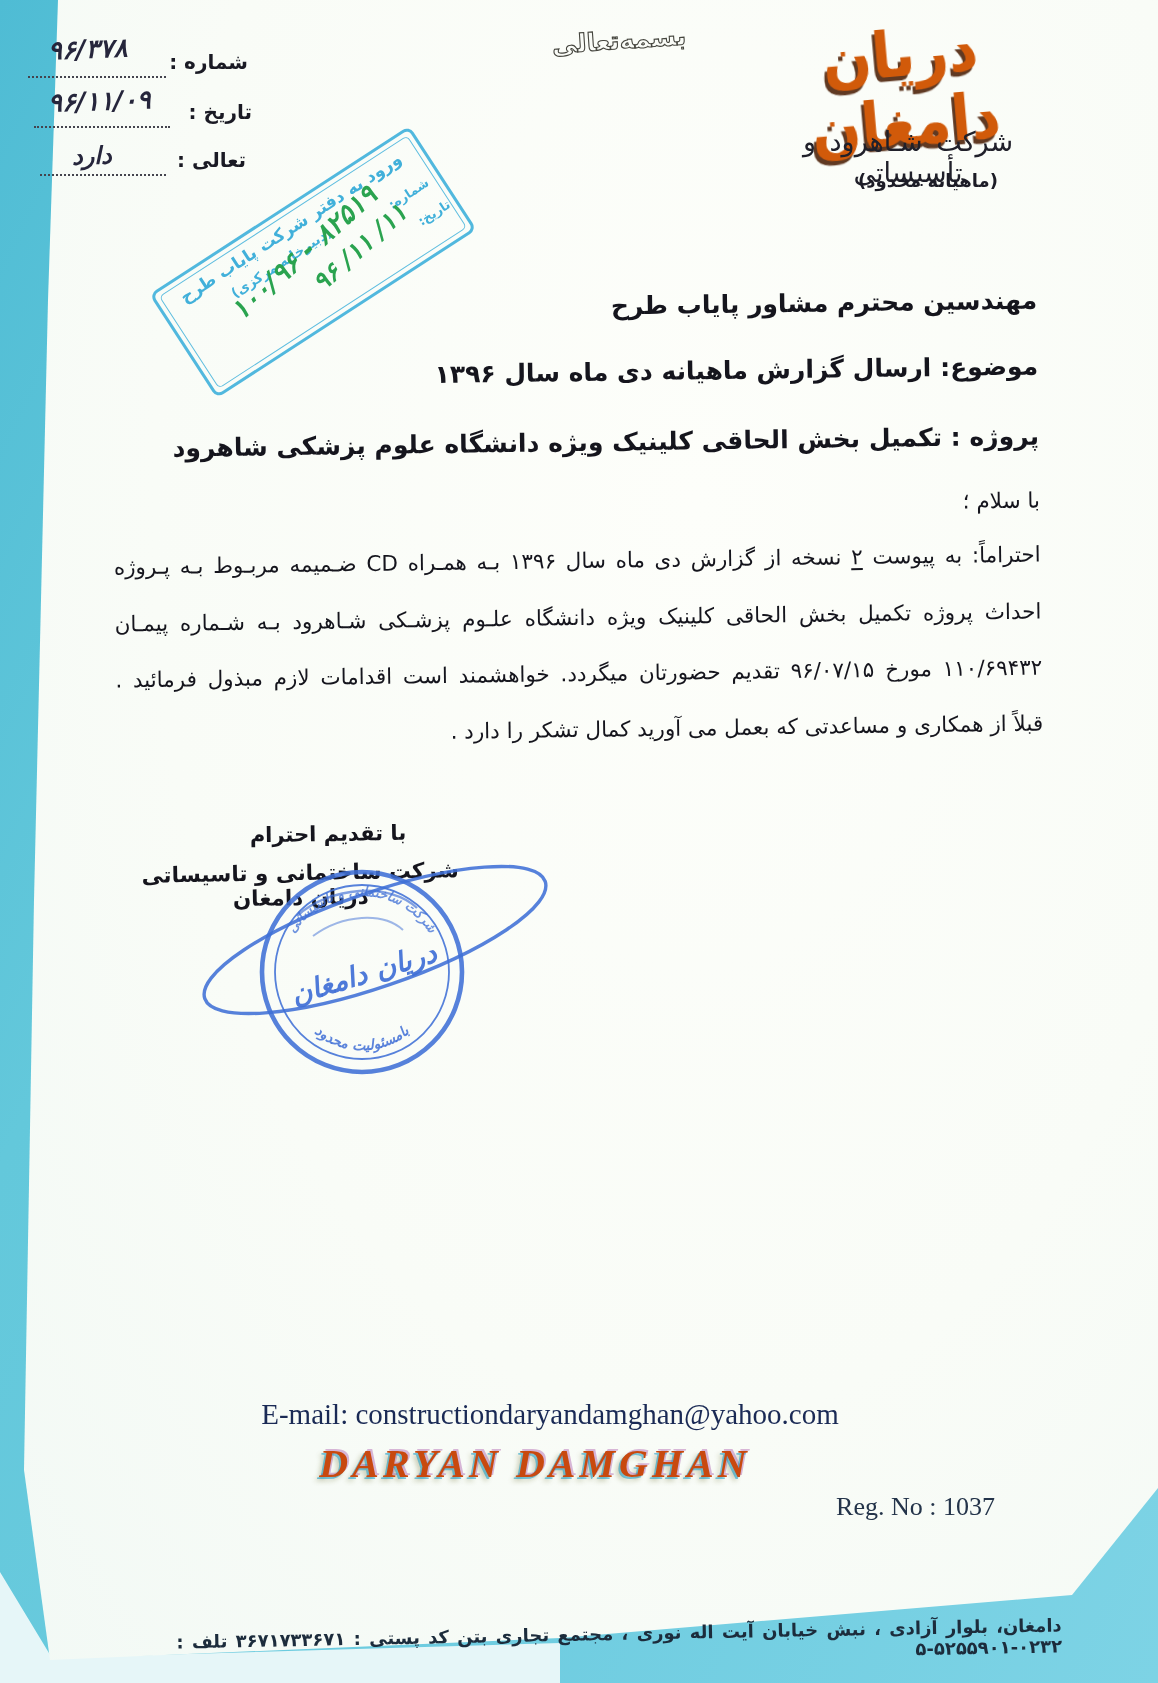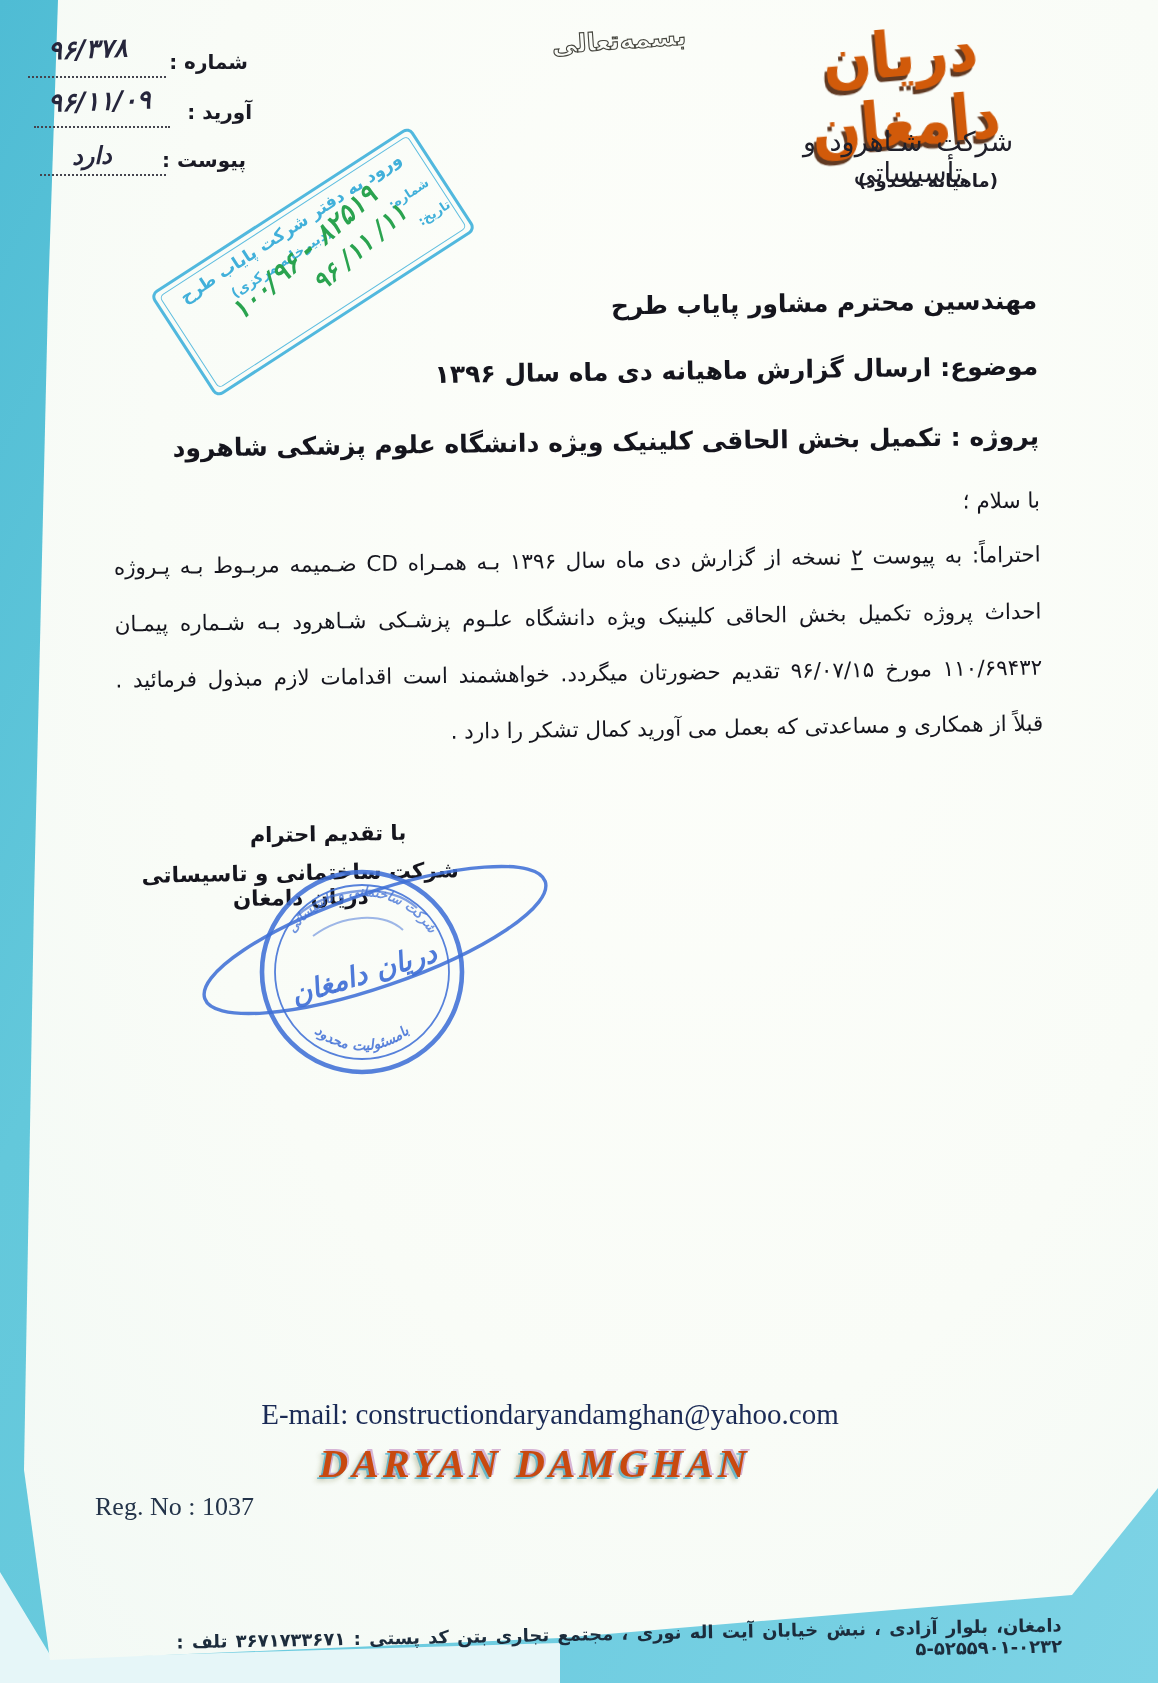--- a/index.html
+++ b/index.html
@@ -91,21 +91,21 @@
 
   
   .serif{font-family:"Liberation Serif","DejaVu Serif",serif;}
   .email{left:100px; top:1398px; width:900px; text-align:center; font-size:29px; font-weight:normal; color:#1a2a55;}
   .daryan{
     left:85px; top:1440px; width:900px; text-align:center;
     font-size:40px; font-weight:bold; letter-spacing:4px; color:#c8490f;
     text-shadow:-2px 2px 0 rgba(0,150,200,.5), 2px -2px 0 rgba(150,40,150,.33), -4px 4px 5px rgba(90,90,20,.3);
     font-style:italic;
   }
-  .regno{left:95px; top:1492px; width:900px; text-align:left; font-size:26px; color:#24344a;}
+  .regno{left:95px; top:1492px; width:900px; text-align:right; font-size:26px; color:#24344a;}
   .address{
     left:62px; top:1624px; width:1000px; text-align:right;
     font-size:18px; font-weight:bold; color:#1c2c3c; word-spacing:2px;
     transform:rotate(-1.1deg);
   }
 </style>
 </head>
 <body>
 
 <div class="canvas">
@@ -114,25 +114,25 @@
 
   <div class="abs fa bismillah">بسمه‌تعالی</div>
   <div class="abs fa logo">دریان دامغان</div>
   <div class="abs fa company-type">شرکت شـاهرود و تأسیساتی</div>
   <div class="abs fa liability">(ماهیانه محدود)</div>
 
   <div class="abs fa ref-label" style="left:156px; top:50px;">شماره :</div>
   <div class="abs dots" style="left:28px; top:74px; width:138px;"></div>
   <div class="abs hand" style="left:48px; top:34px; font-size:26px;">۹۶/۳۷۸</div>
 
-  <div class="abs fa ref-label" style="left:160px; top:100px;">آورید :</div>
+  <div class="abs fa ref-label" style="left:160px; top:100px;">تاریخ :</div>
   <div class="abs dots" style="left:34px; top:124px; width:136px;"></div>
   <div class="abs hand" style="left:48px; top:86px; font-size:26px;">۹۶/۱۱/۰۹</div>
 
-  <div class="abs fa ref-label" style="left:154px; top:148px;">پیوست :</div>
+  <div class="abs fa ref-label" style="left:154px; top:148px;">تعالی :</div>
   <div class="abs dots" style="left:40px; top:172px; width:126px;"></div>
   <div class="abs hand" style="left:72px; top:142px; font-size:24px;">دارد</div>
 
   <div class="abs entry-stamp">
     <div class="inner"></div>
     <div class="abs fa stamp-blue es-line1">ورود به دفتر شرکت پایاب طرح</div>
     <div class="abs fa stamp-blue es-line2">(دبیرخانه مرکزی)</div>
     <div class="abs fa stamp-blue es-num-label">شماره:</div>
     <div class="abs fa stamp-blue es-date-label">تاریخ:</div>
     <div class="abs es-hand">

